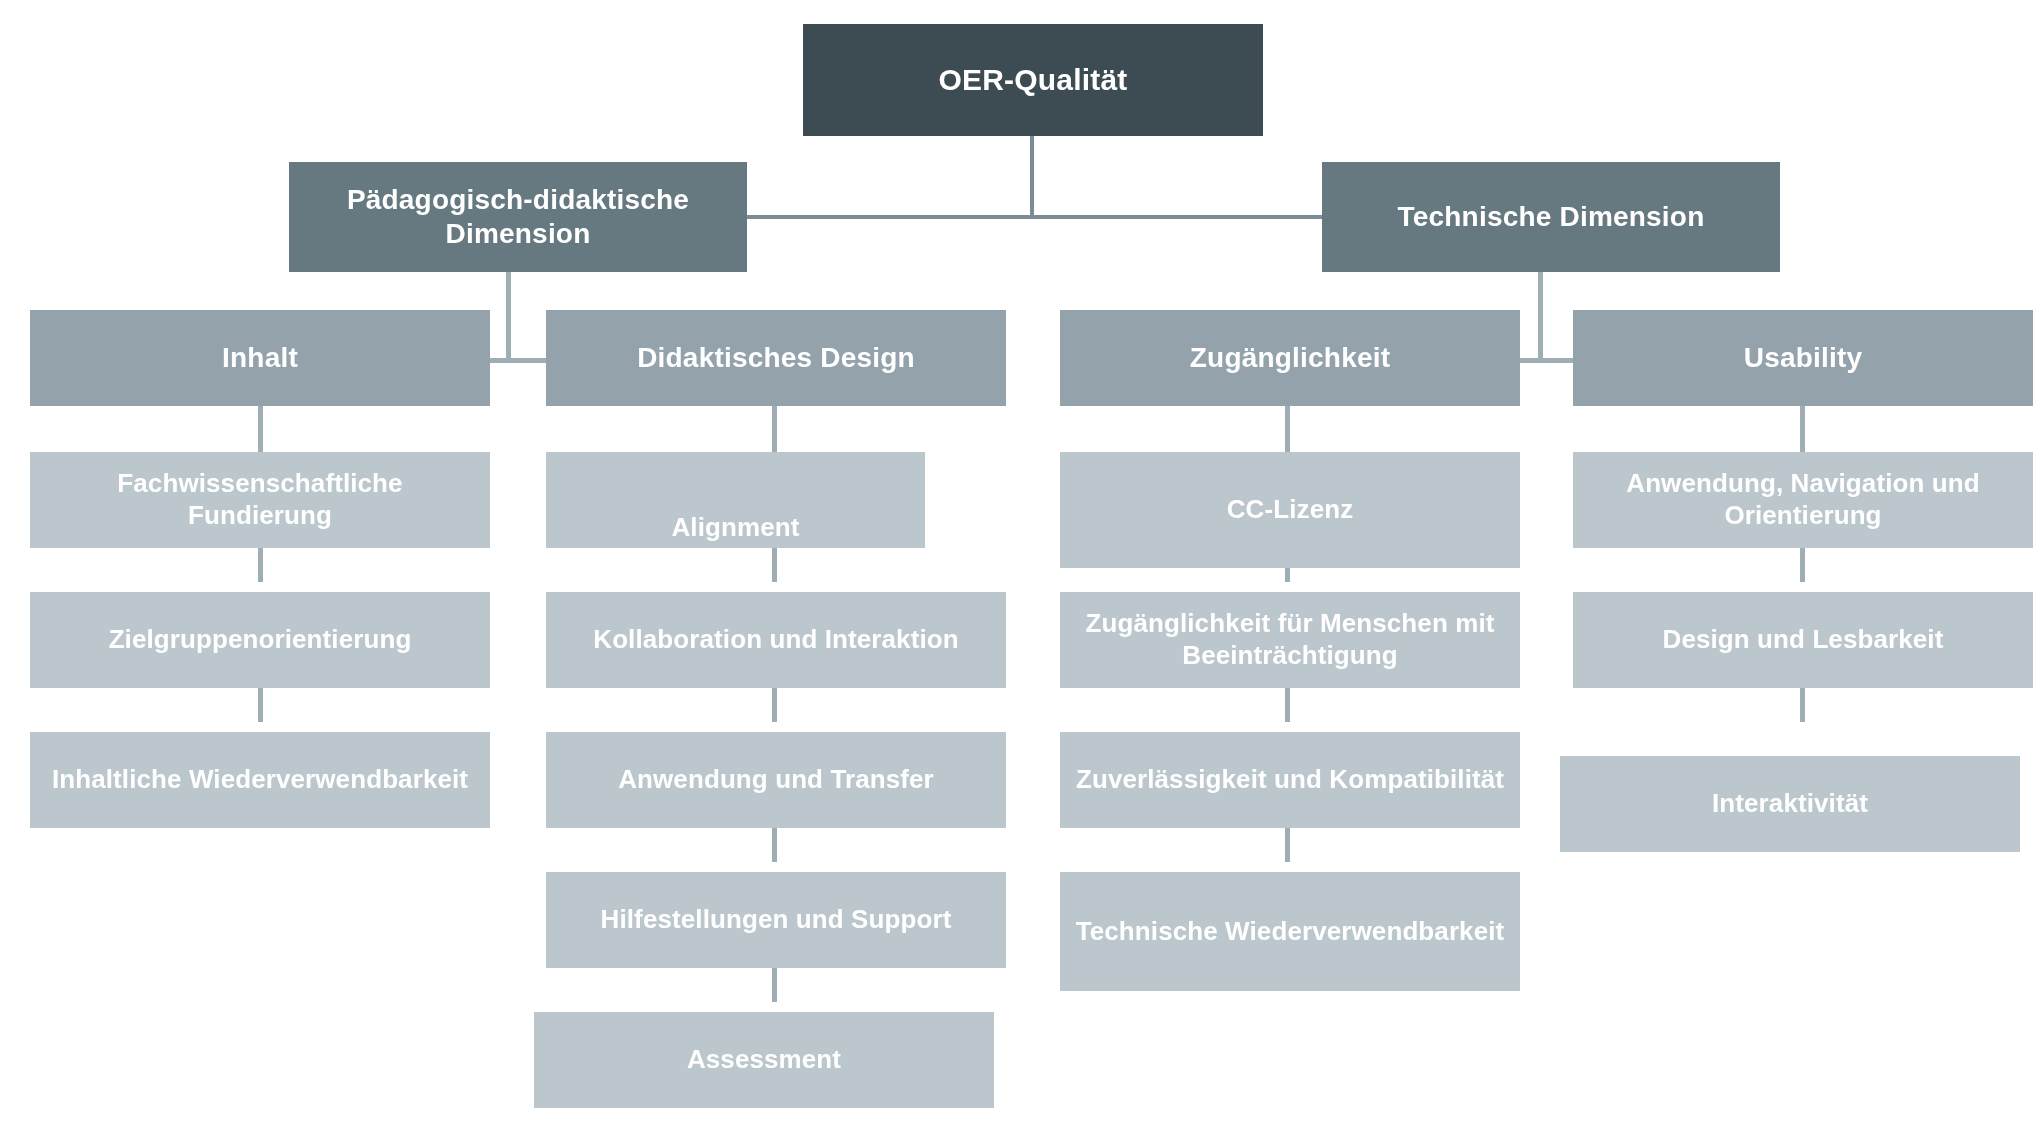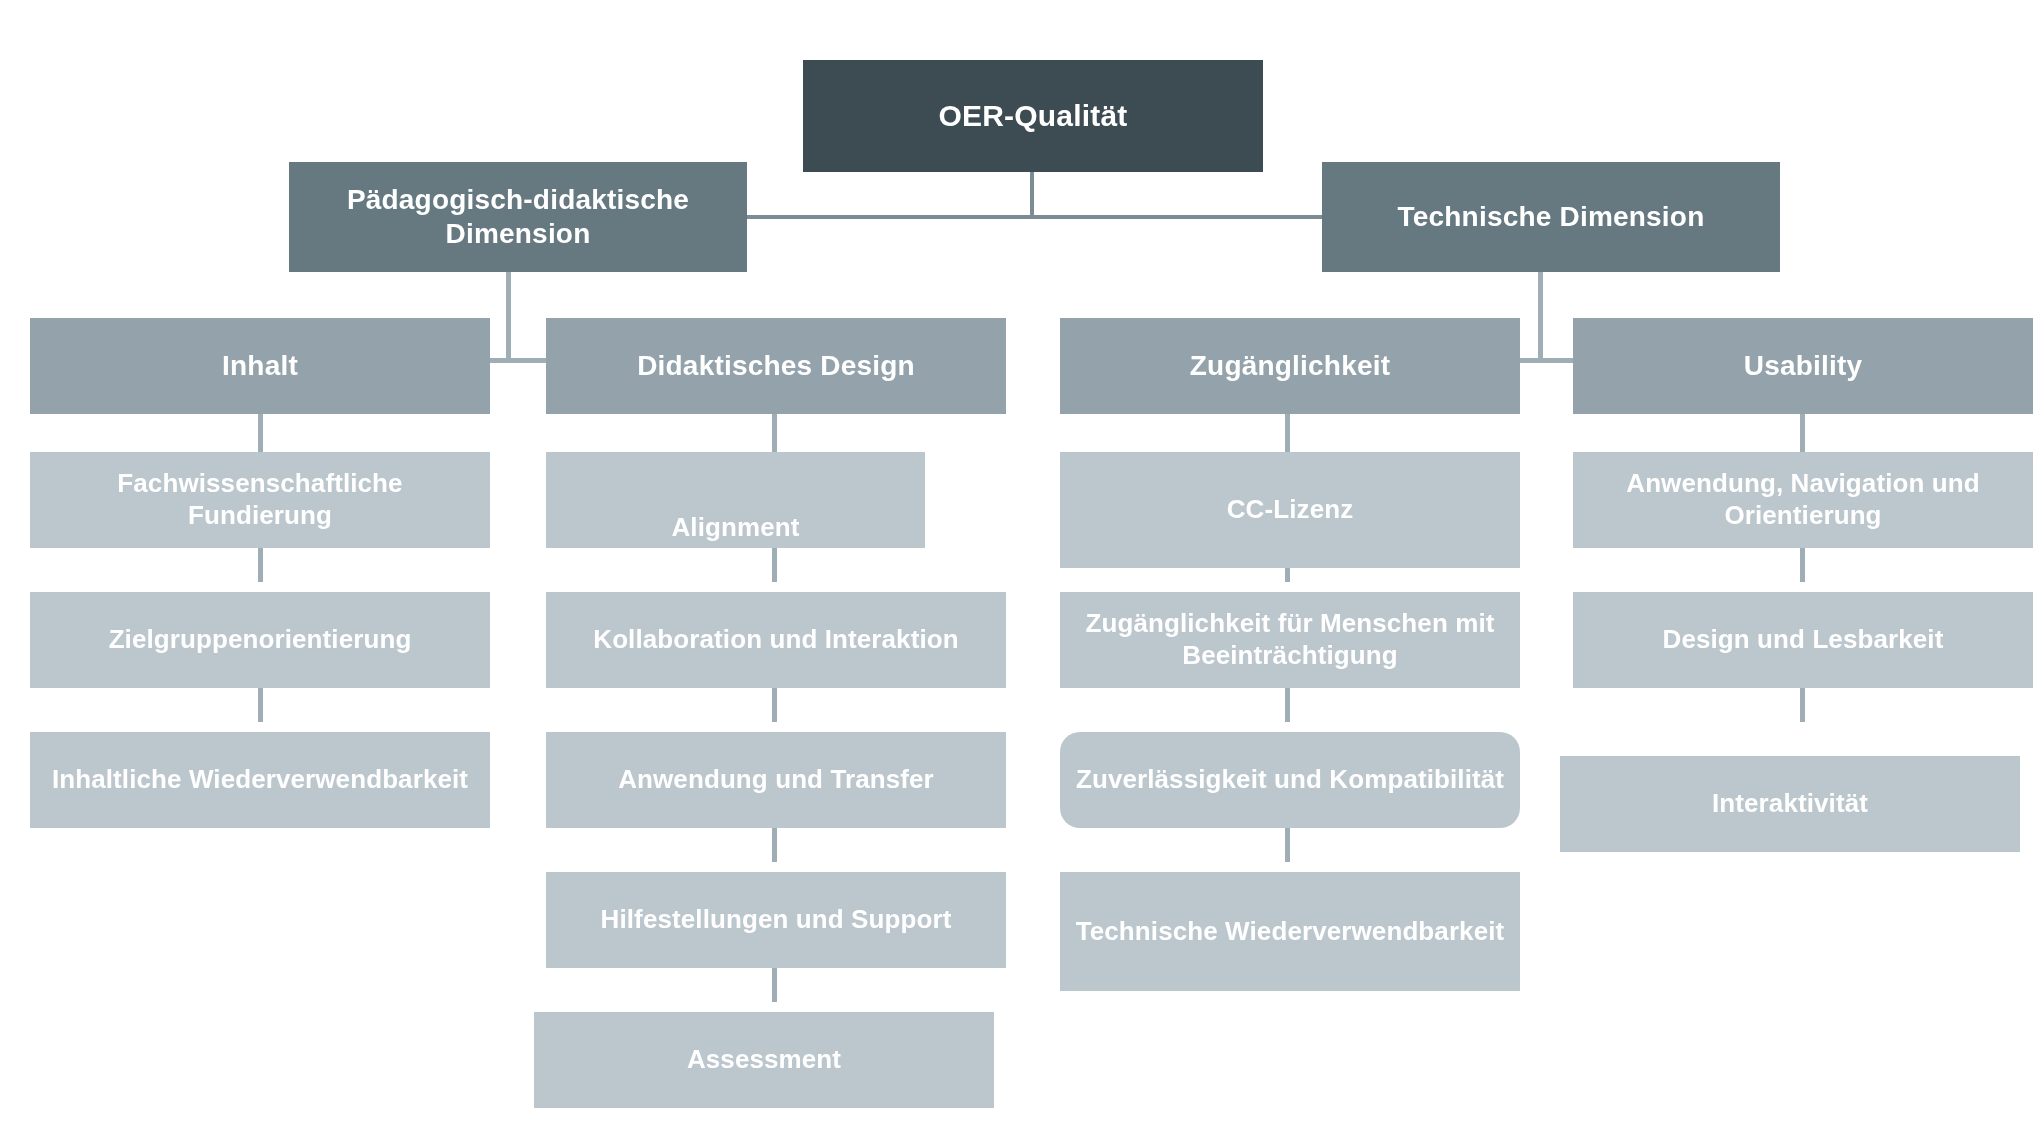--- a/index.html
+++ b/index.html
@@ -27,32 +27,30 @@
     font-weight: bold;
     line-height: 1.22;
     box-sizing: border-box;
     padding: 4px 14px;
     z-index: 3;
   }
   .lvl-root {
     background: #3d4b52;
     font-size: 30px;
     letter-spacing: 0.2px;
-    margin-top: 36px;
   }
   .lvl-dim {
     background: #667880;
     font-size: 28px;
     letter-spacing: 0.2px;
   }
   .lvl-cat {
     background: #94a3ab;
     font-size: 28px;
     letter-spacing: 0.2px;
-    margin-top: 8px;
   }
   .lvl-item {
     background: #bcc6cd;
     font-size: 26px;
     letter-spacing: 0.1px;
   }
   .conn {
     position: absolute;
     background: #9fadb5;
     z-index: 1;
@@ -150,21 +148,21 @@
   <div class="node lvl-item" style="left:534px; top:1012px; width:460px; height:96px;">
     <span>Assessment</span>
   </div>
 
   <div class="node lvl-item" style="left:1060px; top:452px; width:460px; height:116px;">
     <span>CC-Lizenz</span>
   </div>
   <div class="node lvl-item" style="left:1060px; top:592px; width:460px; height:96px;">
     <span>Zugänglichkeit für Menschen mit Beeinträchtigung</span>
   </div>
-  <div class="node lvl-item" style="left:1060px; top:732px; width:460px; height:96px;border-radius:20px;">
+  <div class="node lvl-item" style="left:1060px; top:732px; width:460px; height:96px;">
     <span>Zuverlässigkeit und Kompatibilität</span>
   </div>
   <div class="node lvl-item" style="left:1060px; top:872px; width:460px; height:119px;">
     <span>Technische Wiederverwendbarkeit</span>
   </div>
 
   <div class="node lvl-item" style="left:1573px; top:452px; width:460px; height:96px;">
     <span>Anwendung, Navigation und Orientierung</span>
   </div>
   <div class="node lvl-item" style="left:1573px; top:592px; width:460px; height:96px;">

